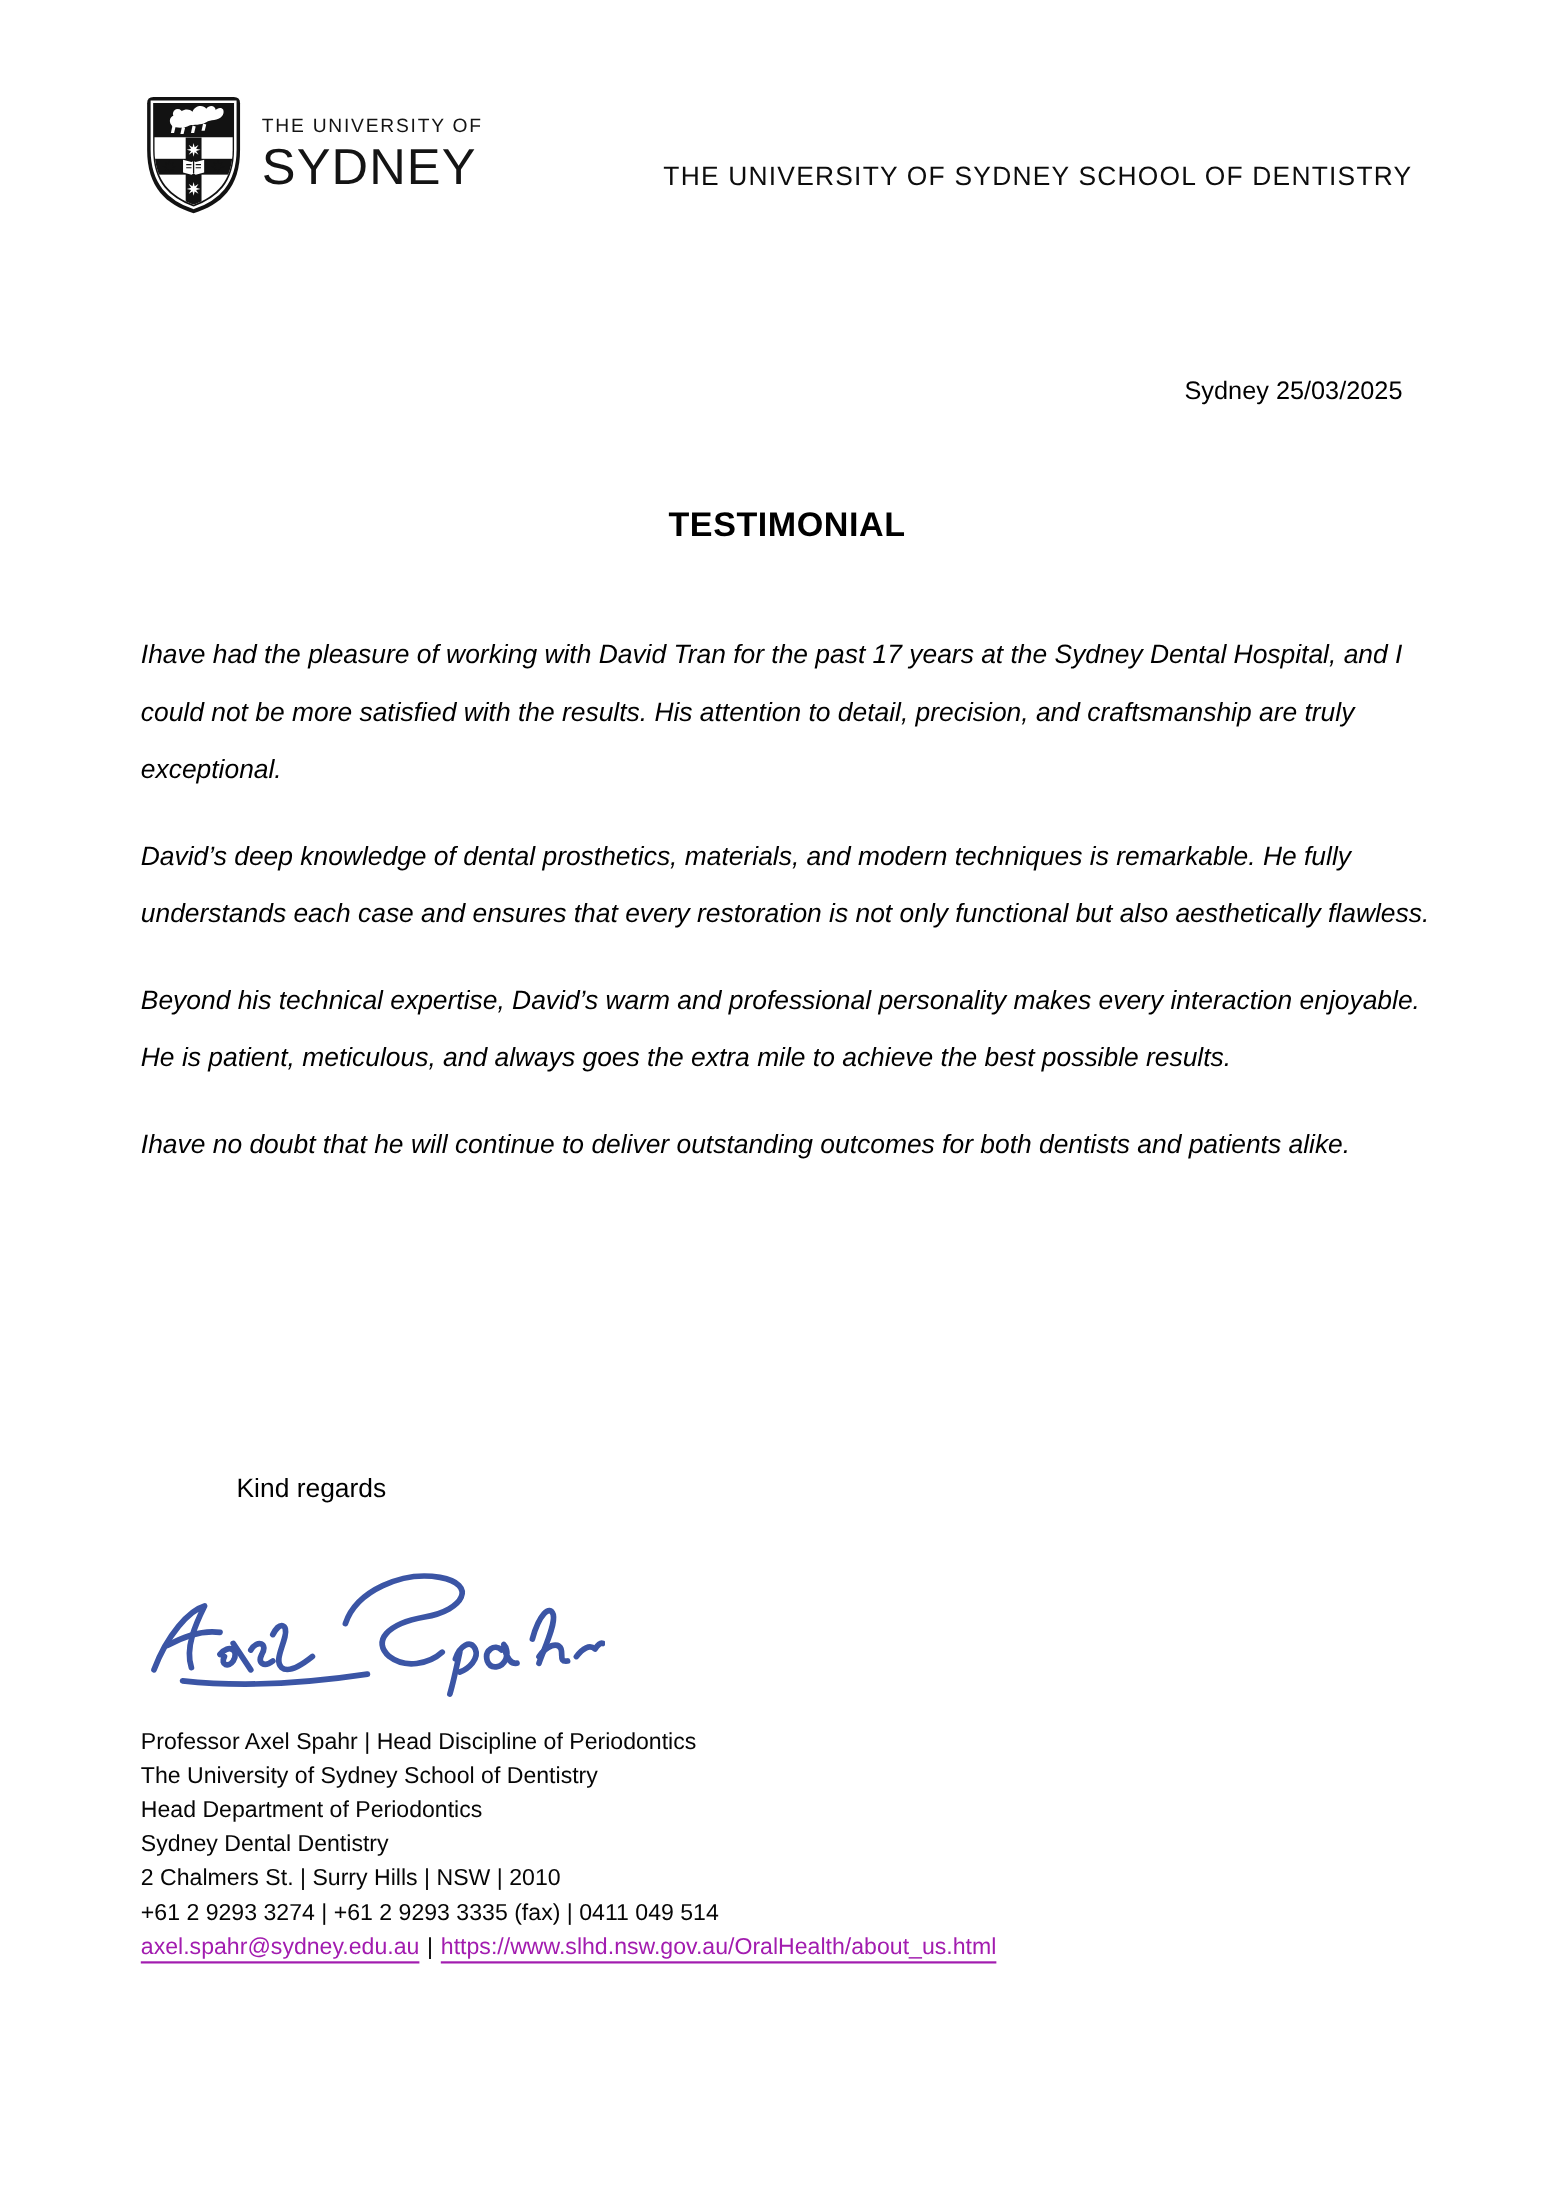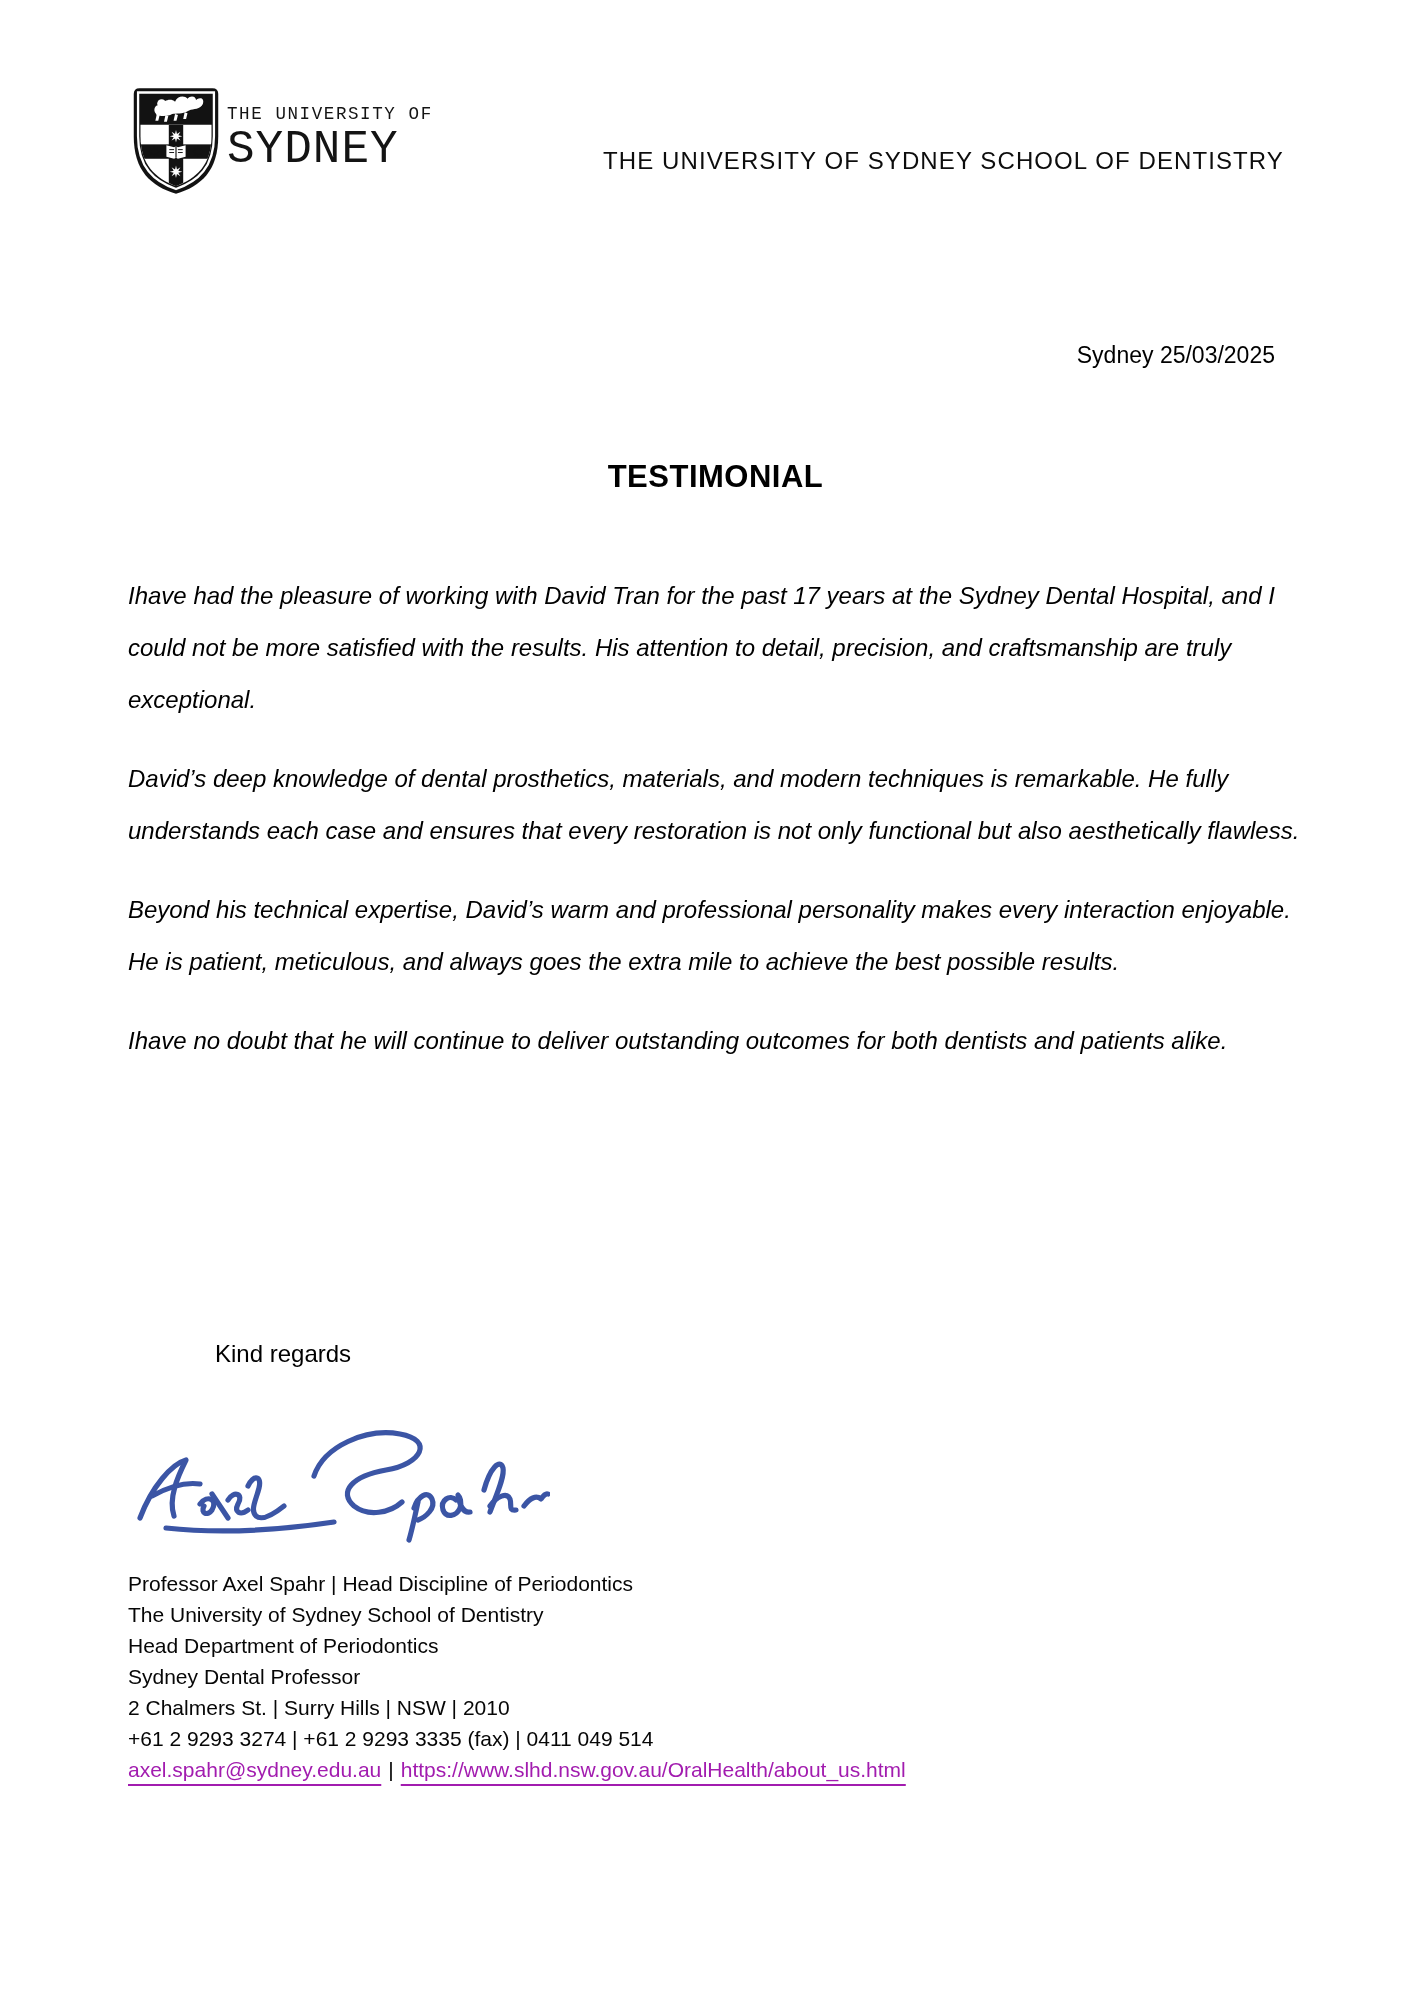--- a/index.html
+++ b/index.html
@@ -9,21 +9,21 @@
     margin:0 auto;
     background:#ffffff;
     font-family:"Liberation Sans", sans-serif;
     color:#000;
     overflow:hidden;
   }
 
   
   .logo { position:absolute; left:128px; top:86px; display:flex; align-items:flex-start; }
   .crest { width:96px; height:110px; flex:0 0 auto; }
-  .wordmark { margin-left:3px; padding-top:18px; font-family:Liberation Mono, monospace; color:#141414; }
+  .wordmark { margin-left:14px; padding-top:18px; font-family:Liberation Sans, sans-serif; color:#141414; }
   .wordmark-top { font-size:17.5px; letter-spacing:1.6px; white-space:nowrap; }
   .wordmark-bottom { font-size:46px; line-height:1.02; letter-spacing:1px; margin-top:3px; white-space:nowrap; }
 
   .letterhead-title {
     position:absolute; left:603px; top:147px;
     font-size:24px; letter-spacing:1.1px; white-space:nowrap; color:#0d0d0d;
   }
 
   
   .date-line {
@@ -148,21 +148,21 @@
       <path d="M364,82 C371,72 381,68 384,75 C386,81 382,87 390,86"></path>
 
       <path d="M398,82 C404,74 410,71 415,75 C417,72 420,69 422,70"></path>
     </g>
   </svg>
 
   <div class="sig-block">
     <div class="line">Professor Axel Spahr | Head Discipline of Periodontics</div>
     <div class="line">The University of Sydney School of Dentistry</div>
     <div class="line">Head Department of Periodontics</div>
-    <div class="line">Sydney Dental Professor</div>
+    <div class="line">Sydney Dental Dentistry</div>
     <div class="line">2 Chalmers St. | Surry Hills | NSW | 2010</div>
     <div class="line">+61 2 9293 3274 | +61 2 9293 3335 (fax) | 0411 049 514</div>
     <div class="line">
       <a class="sig-link">axel.spahr@sydney.edu.au</a><span class="link-sep">|</span><a class="sig-link">https://www.slhd.nsw.gov.au/OralHealth/about_us.html</a>
     </div>
   </div>
 
 </div>
 
 </body></html>

